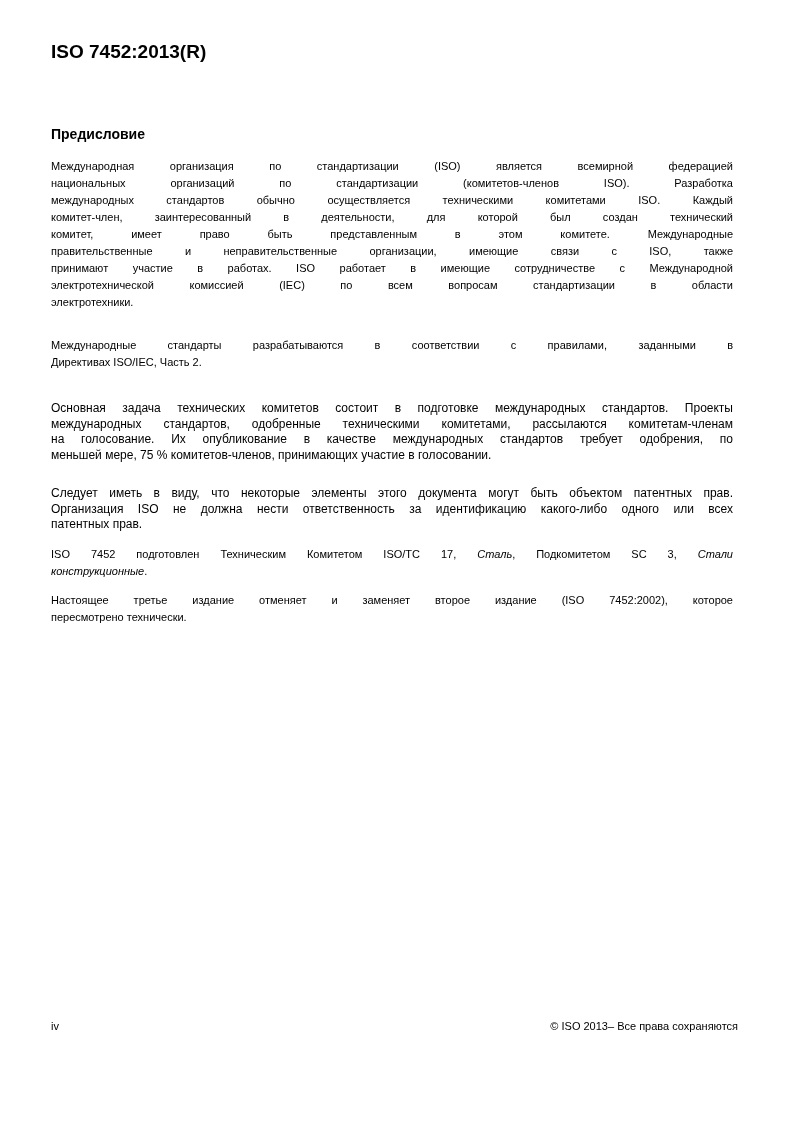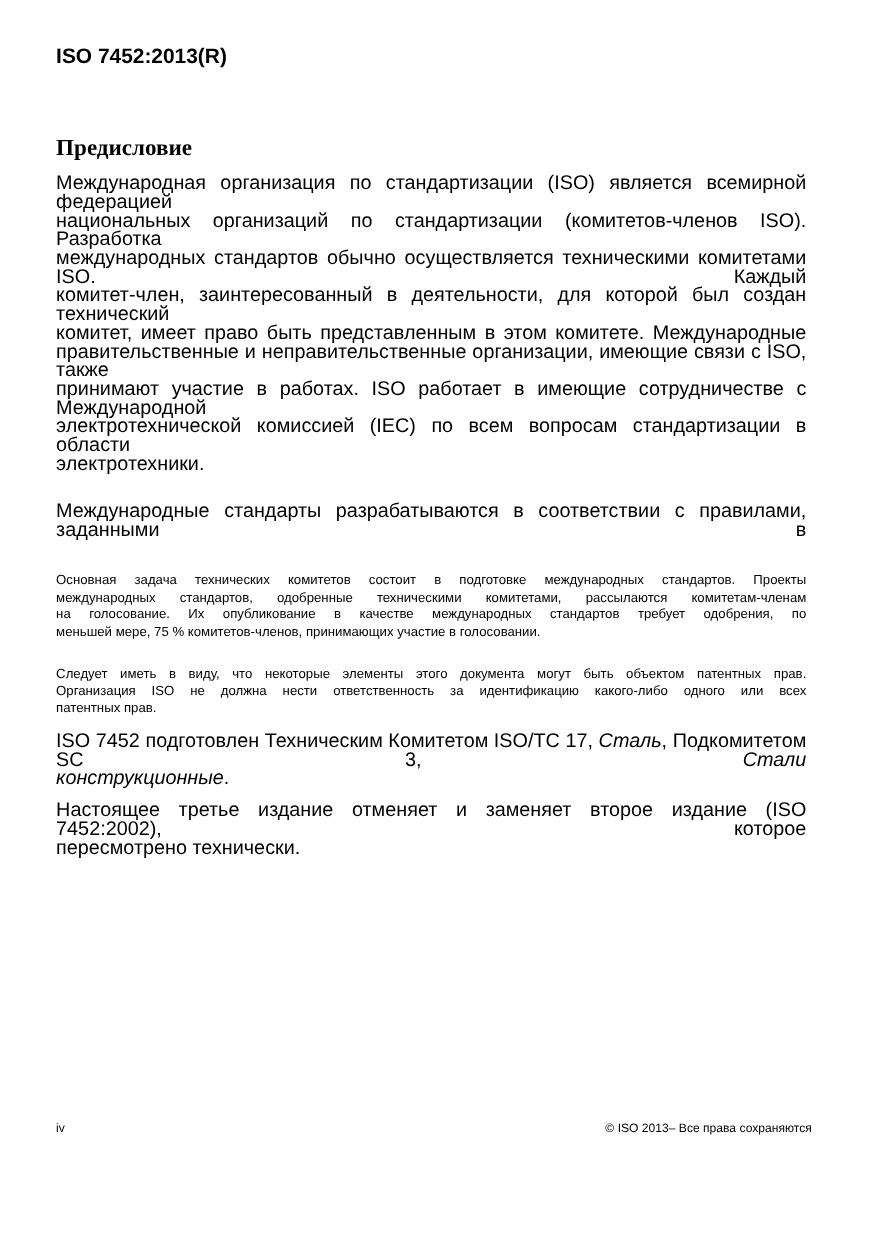--- a/index.html
+++ b/index.html
@@ -20,28 +20,27 @@
     padding: 44px 60px 0 51px;
     box-sizing: border-box;
   }
   .doc-ref {
     font-size: 19px;
     font-weight: bold;
     line-height: 16px;
   }
   .title {
     margin: 62px 0 0 0;
-    font-size: 21px;
+    font-size: 14px;
     font-weight: bold;
     line-height: 24px;
-    font-family: Liberation Serif, serif;
   }
   .paras { margin: 0; }
   .para { margin: 0; }
-  .para.normal { font-size: 18px; line-height: 17px; }
+  .para.normal { font-size: 11px; line-height: 17px; }
   .para.small  { font-size: 12px;   line-height: 15.5px; }
   .para:nth-child(1) { margin-top: 12px; }
   .para:nth-child(2) { margin-top: 26px; }
   .para:nth-child(3) { margin-top: 30px; }
   .para:nth-child(4) { margin-top: 23px; }
   .para:nth-child(5) { margin-top: 13px; }
   .para:nth-child(6) { margin-top: 12px; }
   .line {
     text-align: justify;
     text-align-last: justify;
@@ -78,20 +77,21 @@
         <div class="line">международных стандартов обычно осуществляется техническими комитетами ISO. Каждый</div>
         <div class="line">комитет-член, заинтересованный в деятельности, для которой был создан технический</div>
         <div class="line">комитет, имеет право быть представленным в этом комитете. Международные</div>
         <div class="line">правительственные и неправительственные организации, имеющие связи с ISO, также</div>
         <div class="line">принимают участие в работах. ISO работает в имеющие сотрудничестве с Международной</div>
         <div class="line">электротехнической комиссией (IEC) по всем вопросам стандартизации в области</div>
         <div class="line last">электротехники.</div>
       </div>
       <div class="para normal">
         <div class="line">Международные стандарты разрабатываются в соответствии с правилами, заданными в</div>
+        <div class="line last">Директивах ISO/IEC, Часть 2.</div>
       </div>
       <div class="para small">
         <div class="line">Основная задача технических комитетов состоит в подготовке международных стандартов. Проекты</div>
         <div class="line">международных стандартов, одобренные техническими комитетами, рассылаются комитетам-членам</div>
         <div class="line">на голосование. Их опубликование в качестве международных стандартов требует одобрения, по</div>
         <div class="line last">меньшей мере, 75 % комитетов-членов, принимающих участие в голосовании.</div>
       </div>
       <div class="para small">
         <div class="line">Следует иметь в виду, что некоторые элементы этого документа могут быть объектом патентных прав.</div>
         <div class="line">Организация ISO не должна нести ответственность за идентификацию какого-либо одного или всех</div>

